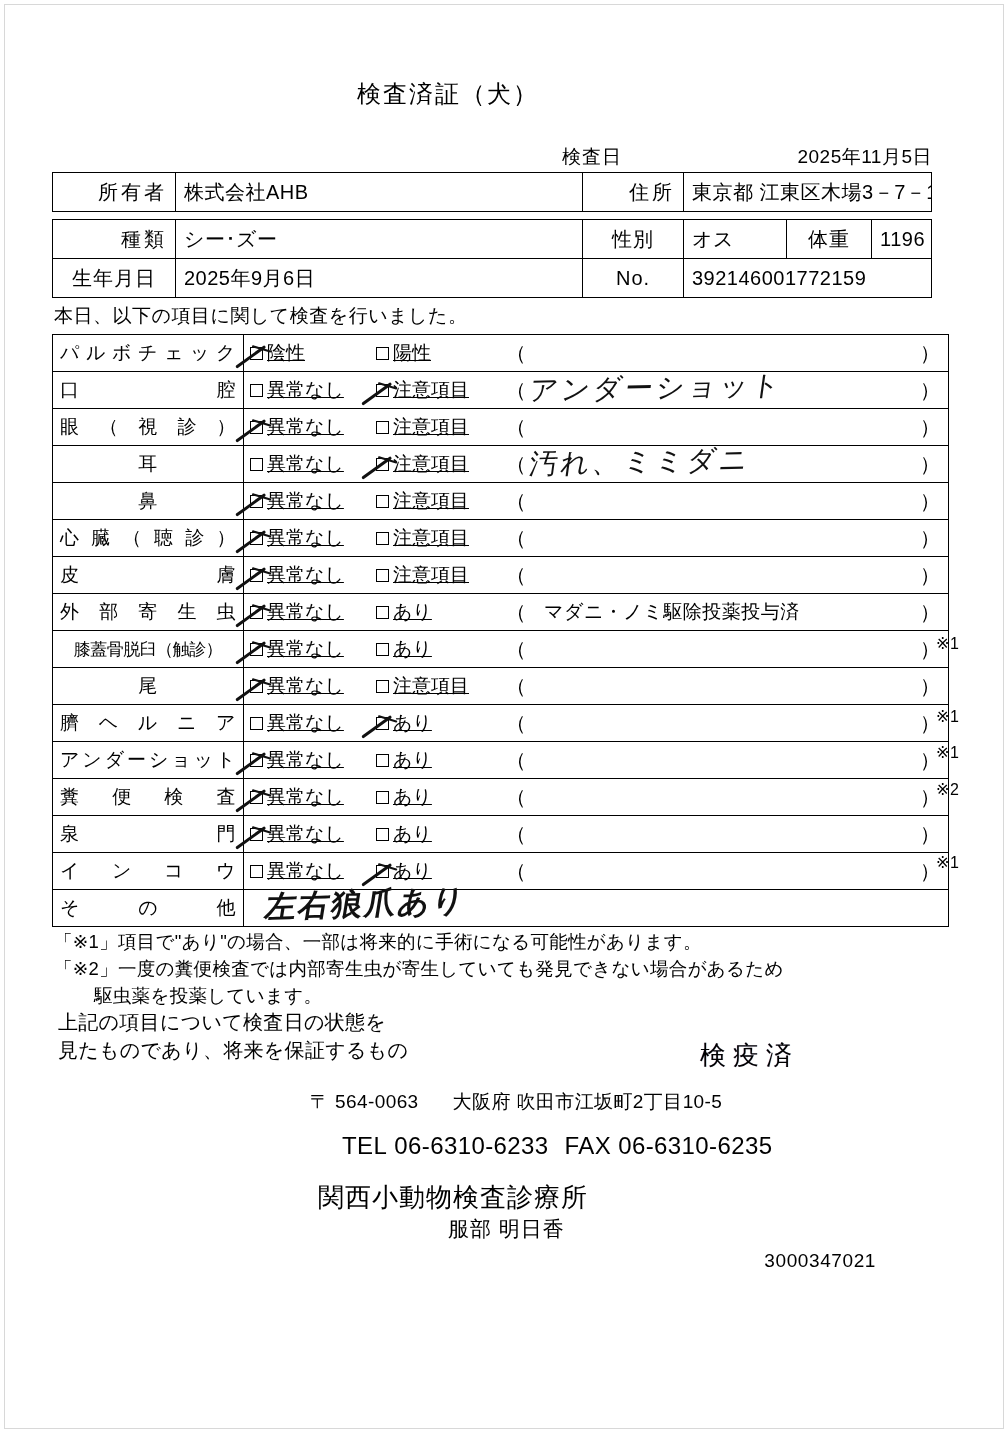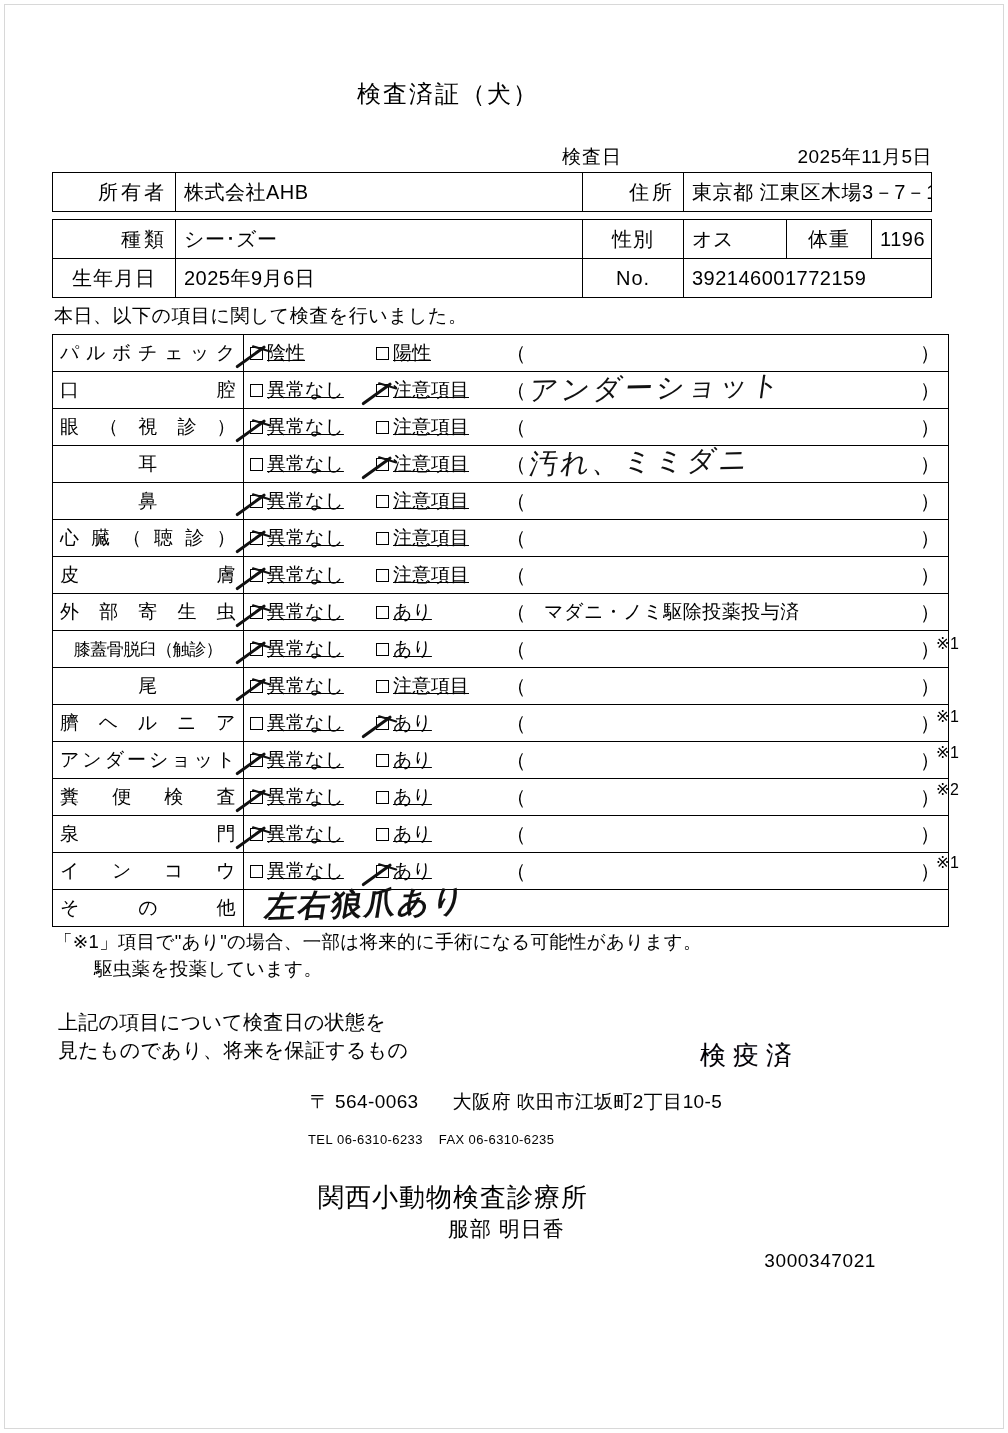--- a/index.html
+++ b/index.html
@@ -287,23 +287,23 @@
     left: 310px;
     top: 1089px;
     font-size: 19px;
     letter-spacing: 0.4px;
     white-space: nowrap;
     text-align: center;
   }
   .addr-gap { display: inline-block; width: 34px; }
   .clinic-tel {
     position: absolute;
-    left: 308px;
+    left: 342px;
     top: 1132px;
-    font-size: 13px;
+    font-size: 24px;
     letter-spacing: 0.4px;
     white-space: nowrap;
   }
   .tel-gap { display: inline-block; width: 16px; }
   .clinic-name {
     position: absolute;
     left: 318px;
     top: 1180px;
     font-size: 26px;
     letter-spacing: 1px;
@@ -578,20 +578,21 @@
             <div class="opt-wrap">
               <span class="other-hand">左右狼爪あり</span>
             </div>
           </td>
         </tr>
       </tbody>
   </table>
 
   <div class="footnotes">
     <div>「※1」項目で"あり"の場合、一部は将来的に手術になる可能性があります。</div>
+    <div>「※2」一度の糞便検査では内部寄生虫が寄生していても発見できない場合があるため</div>
     <div class="fn-indent">駆虫薬を投薬しています。</div>
   </div>
 
   <div class="disclaimer">
     <div>上記の項目について検査日の状態を</div>
     <div>見たものであり、将来を保証するもの</div>
   </div>
 
   <div class="stamp">検疫済</div>
 

